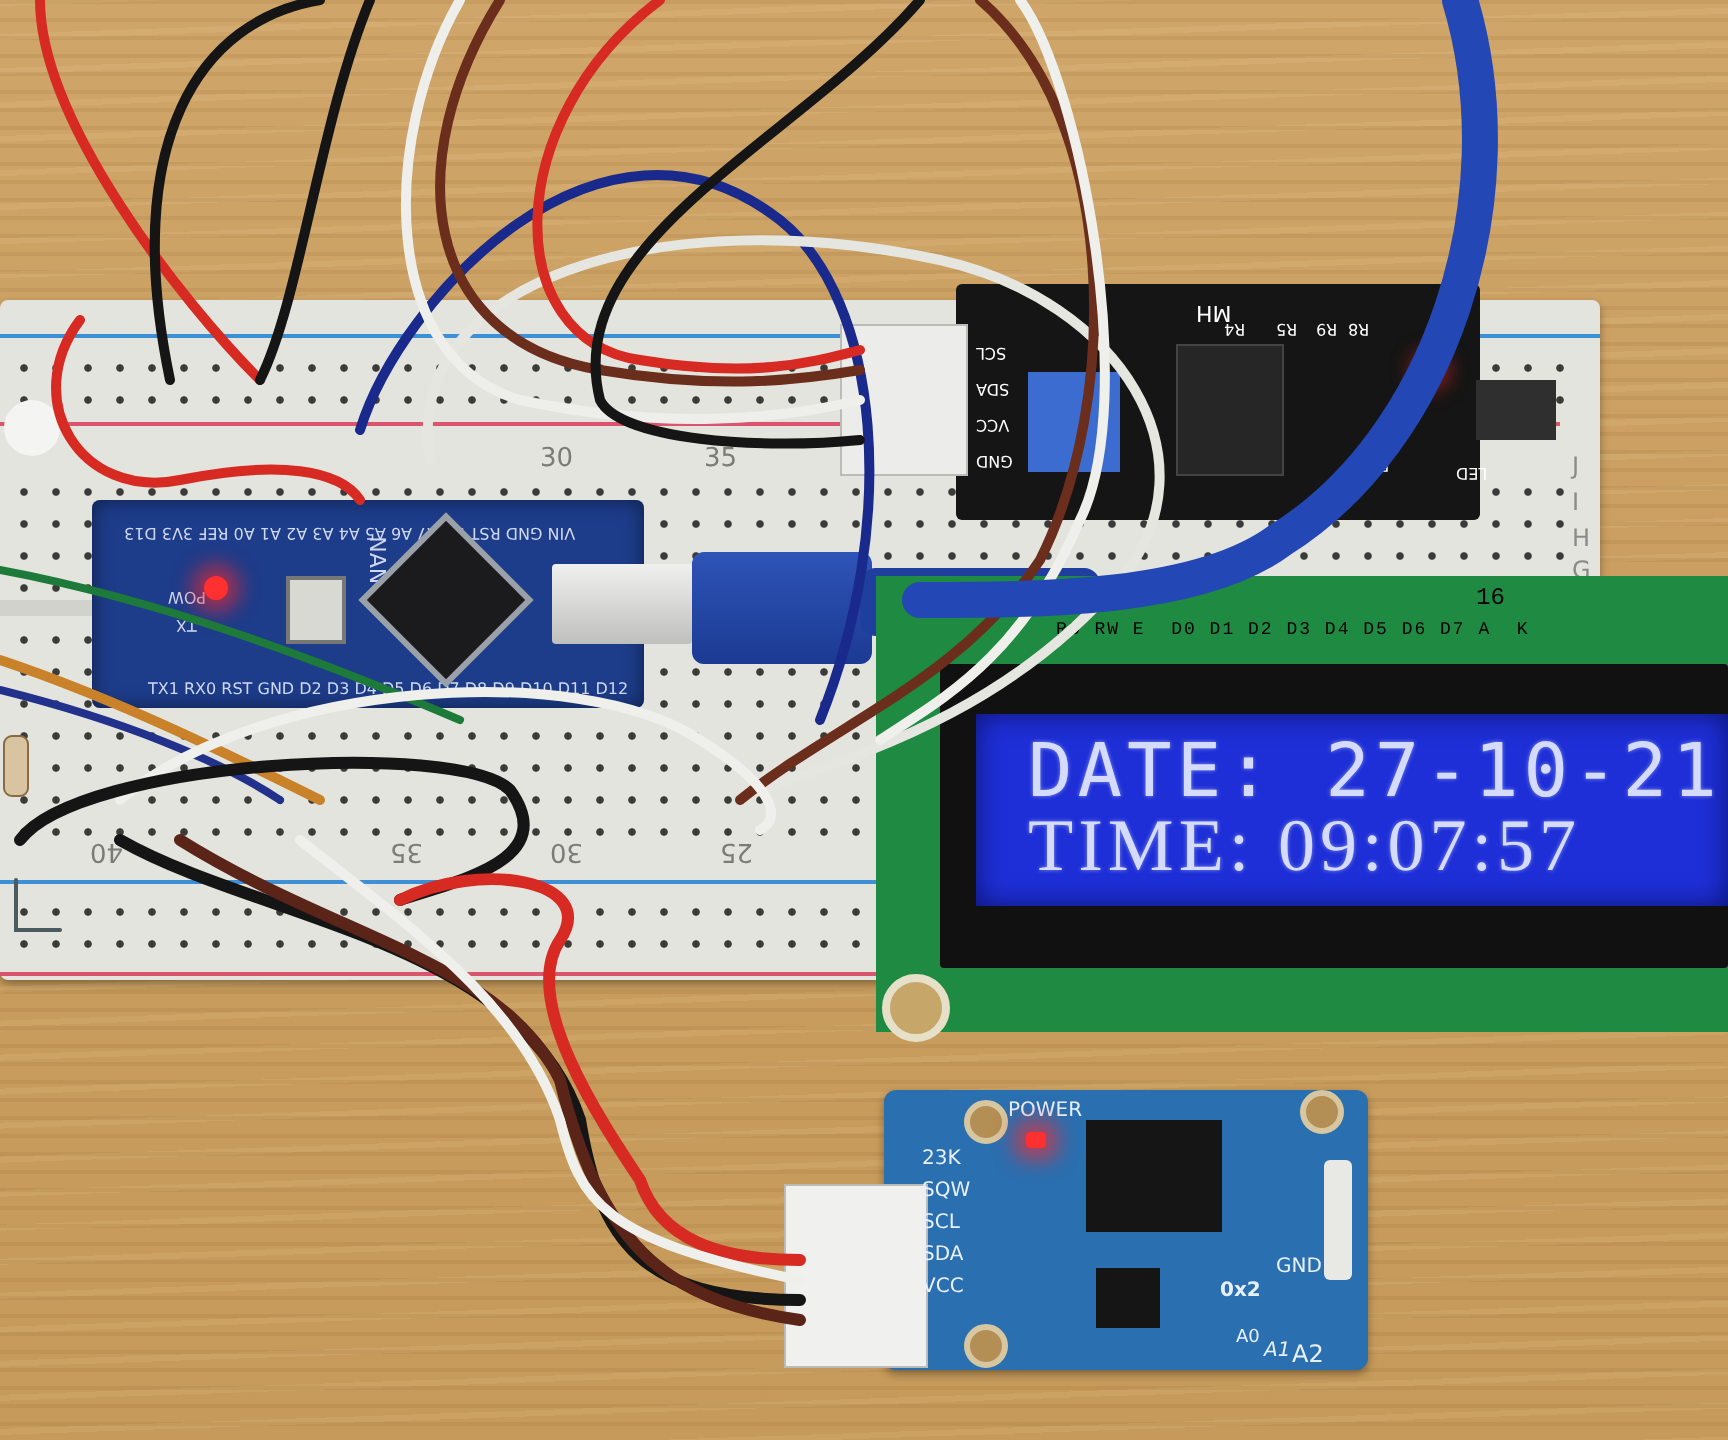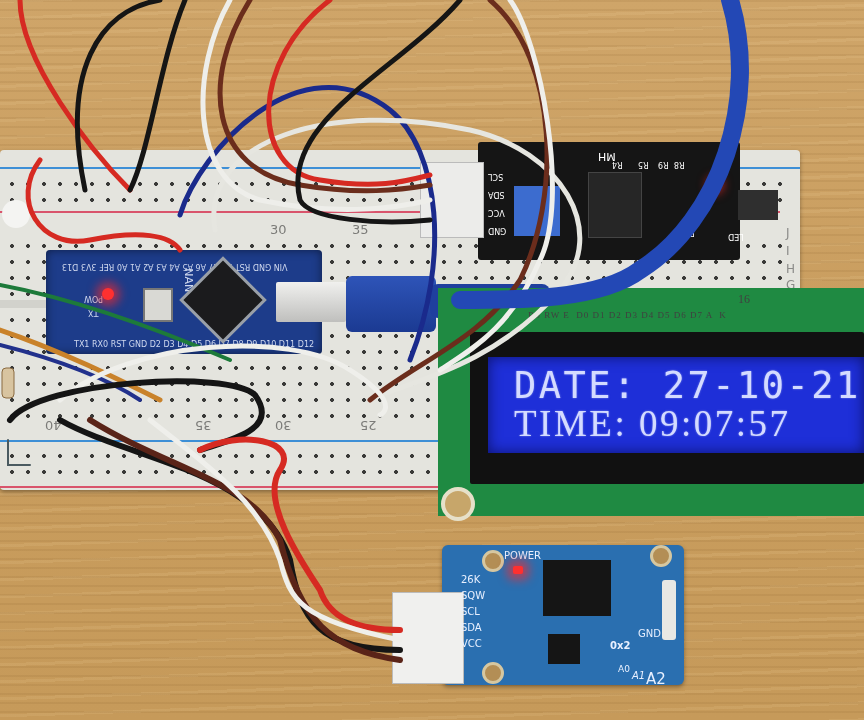--- a/index.html
+++ b/index.html
@@ -37,21 +37,21 @@
   .pot{position:absolute;left:514px;top:186px;width:46px;height:50px;background:#3c6ccf;}
   .i2c-conn{position:absolute;left:420px;top:162px;width:62px;height:74px;background:#ececea;border:1px solid #bbb;}
   
   .lcd-pcb{position:absolute;left:438px;top:288px;width:426px;height:228px;background:#1f8a42;}
   .lcd-bezel{position:absolute;left:470px;top:332px;width:394px;height:152px;background:#111;border-radius:2px;}
   .lcd-screen{position:absolute;left:488px;top:357px;width:376px;height:96px;background:#1e2fd8;
        box-shadow:inset 0 0 14px rgba(0,0,40,.6);}
   .lcd-line{position:absolute;left:514px;font-family:"DejaVu Sans Mono",monospace;font-size:37px;color:#d4dbff;
        letter-spacing:2.5px;white-space:pre;text-shadow:0 0 2px rgba(200,210,255,.6);}
   .hole-ring{position:absolute;width:26px;height:26px;border-radius:50%;background:#c7a66a;border:4px solid #e6e0c9;}
-  .pin-label{position:absolute;font-size:9px;color:#404040;white-space:pre;font-family:Liberation Serif, serif;}
+  .pin-label{position:absolute;font-size:9px;color:#000000;white-space:pre;font-family:Liberation Mono, monospace;}
   
   .rtc{position:absolute;left:442px;top:545px;width:242px;height:140px;background:#2a6fb0;border-radius:6px;
        box-shadow:0 2px 4px rgba(0,0,0,.35);}
   .rtc-chip{position:absolute;left:543px;top:560px;width:68px;height:56px;background:#151515;}
   .rtc-chip2{position:absolute;left:548px;top:634px;width:32px;height:30px;background:#151515;}
   .rtc-conn{position:absolute;left:392px;top:592px;width:70px;height:90px;background:#f0f0ee;border:1px solid #bbb;}
   .rtc-label{position:absolute;font-size:10px;color:#e8f0ff;}
   .mhole{position:absolute;width:16px;height:16px;border-radius:50%;background:#b38e55;border:3px solid #d6c7a0;}
   svg.wires{position:absolute;left:0;top:0;}
 </style>
@@ -127,30 +127,30 @@
 
 <div class="rtc"></div>
 <div class="mhole" style="left:482px;top:550px;"></div>
 <div class="mhole" style="left:650px;top:545px;"></div>
 <div class="mhole" style="left:482px;top:662px;"></div>
 <div class="rtc-chip"></div>
 <div class="rtc-chip2"></div>
 <div class="rtc-conn"></div>
 <div class="rtc-label" style="left:504px;top:550px;">POWER</div>
 <div class="led-red" style="left:513px;top:566px;width:10px;height:8px;border-radius:2px;"></div>
-<div class="rtc-label" style="left:461px;top:574px;">26K</div>
+<div class="rtc-label" style="left:461px;top:574px;">23K</div>
 <div class="rtc-label" style="left:461px;top:590px;">SQW</div>
 <div class="rtc-label" style="left:461px;top:606px;">SCL</div>
 <div class="rtc-label" style="left:461px;top:622px;">SDA</div>
 <div class="rtc-label" style="left:461px;top:638px;">VCC</div>
 <div class="rtc-label" style="left:638px;top:628px;">GND</div>
 <div class="rtc-label" style="left:610px;top:640px;font-weight:bold;">0x2</div>
 <div class="rtc-label" style="left:618px;top:664px;font-size:9px;">A0</div>
 <div class="rtc-label" style="left:632px;top:670px;font-size:10px;font-style:italic;">A1</div>
-<div class="rtc-label" style="left:646px;top:670px;font-size:15px;">A2</div>
+<div class="rtc-label" style="left:646px;top:670px;font-size:12px;">A2</div>
 <div class="abs" style="left:662px;top:580px;width:14px;height:60px;background:#e8e8e4;border-radius:3px;"></div>
 
 <svg class="wires" width="864" height="720" viewBox="0 0 864 720">
   <g fill="none" stroke-linecap="round">
     <path d="M20 0 C20 60 90 150 130 190" stroke="#d62a22" stroke-width="5"></path>
     <path d="M160 0 C100 10 60 70 85 190" stroke="#151515" stroke-width="5"></path>
     <path d="M185 0 C160 60 150 150 130 190" stroke="#151515" stroke-width="5"></path>
     <path d="M40 160 C10 200 40 250 90 240 C140 230 170 235 180 250" stroke="#d62a22" stroke-width="5"></path>
     <path d="M180 215 C200 150 300 40 390 110 C440 150 450 260 410 360" stroke="#1a2a8c" stroke-width="5"></path>
     <path d="M215 230 C200 140 330 100 470 130 C560 150 610 230 560 290 C500 360 420 380 380 395" stroke="#e6e6e0" stroke-width="5"></path>

